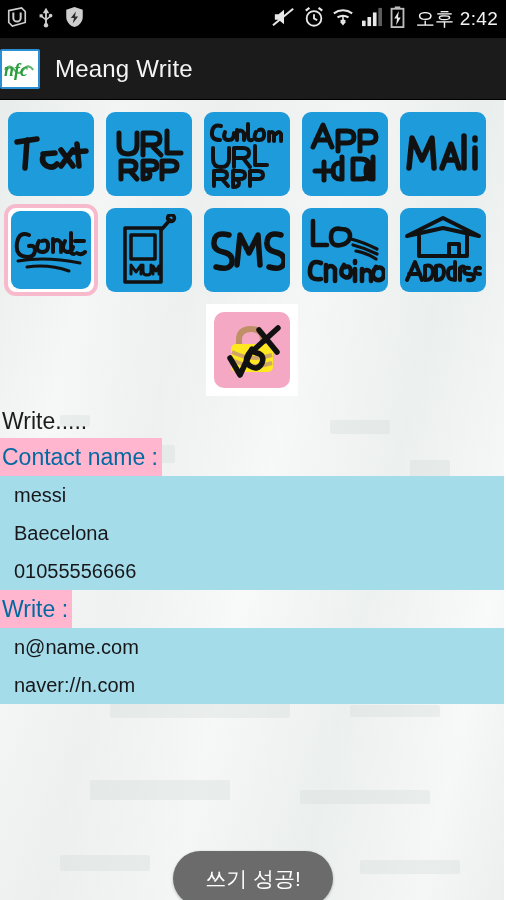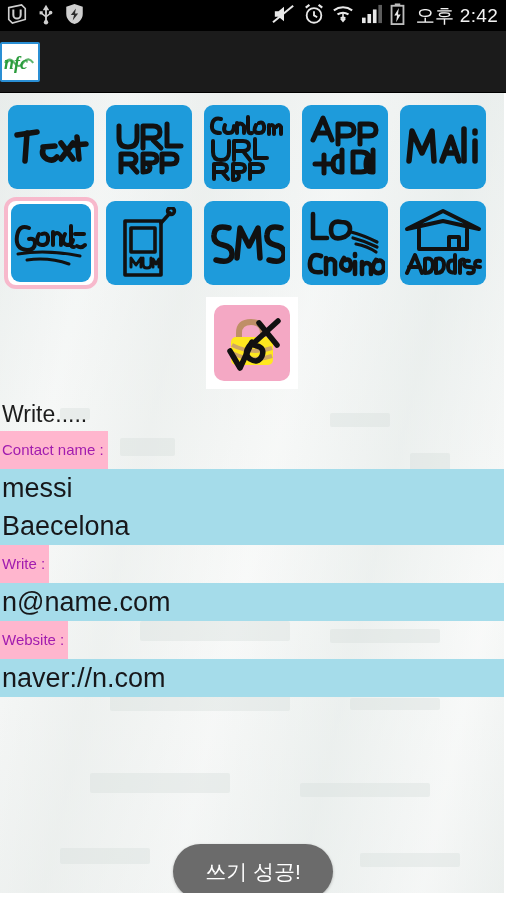--- a/index.html
+++ b/index.html
@@ -6,21 +6,21 @@
   html,body { width:506px; height:900px; }
   body {
     font-family:"Liberation Sans", sans-serif;
     background:#ffffff;
     overflow:hidden;
     position:relative;
   }
 
   
   .statusbar {
-    height:31px; width:506px;
+    height:38px; width:506px;
     background:#000000;
     display:flex; align-items:center;
     padding:0 8px 0 6px;
     position:relative;
   }
   .sb-left { display:flex; align-items:center; gap:9px; }
   .sb-right { margin-left:auto; display:flex; align-items:center; gap:7px; }
   .sb-ico { display:block; }
   .sb-time {
     color:#f2f2f2; font-size:19px; letter-spacing:0.3px;
@@ -107,34 +107,34 @@
     background:#f4a8c4;
     border-radius:10px;
     display:flex; align-items:center; justify-content:center;
   }
 
   
   .form { position:relative; z-index:2; margin-top:9px; }
   .row { height:38px; display:flex; align-items:center; }
   .row-label span {
     background:#ffb6ce;
-    color:#a21caf;
-    font-size:15px;
+    color:#0369a1;
+    font-size:23px;
     line-height:38px;
     height:38px;
     padding:0 4px 0 2px;
     white-space:nowrap;
     display:inline-block;
   }
   .row-value {
     background:#a5dcea;
     width:506px; height:38px;
-    color:#17171a; font-size:27px;
+    color:#17171a; font-size:20px;
     line-height:38px;
-    padding-left:2px;
+    padding-left:14px;
     white-space:nowrap;
   }
   .row-plain {
     height:33px; line-height:33px;
     font-size:23px; color:#1c1c1c;
     padding-left:2px;
   }
 
   
   .toast {
@@ -218,20 +218,21 @@
   </div>
 </div>
 
 <div class="actionbar">
   <div class="app-icon">
     <svg width="34" height="26" viewBox="0 0 36 26">
       <text x="1" y="20" font-family="'Liberation Serif', serif" font-size="19" font-style="italic" font-weight="bold" fill="#2a9c3c">nfc</text>
       <path d="M2 14 q5 -7 10 0 q5 7 10 -1 q5 -6 10 1" fill="none" stroke="#2a9c3c" stroke-width="2.2" opacity="0.75"></path>
     </svg>
   </div>
+  <div class="app-title">Meang Write</div>
 </div>
 
 <div class="content">
 
   <div class="paper-fleck" style="left:60px;  top:315px; width:30px;  height:12px;"></div>
   <div class="paper-fleck" style="left:120px; top:345px; width:55px;  height:18px;"></div>
   <div class="paper-fleck" style="left:330px; top:320px; width:60px;  height:14px;"></div>
   <div class="paper-fleck" style="left:410px; top:360px; width:40px;  height:22px;"></div>
   <div class="paper-fleck" style="left:200px; top:420px; width:90px;  height:16px;"></div>
   <div class="paper-fleck" style="left:320px; top:430px; width:120px; height:10px;"></div>
@@ -440,28 +441,26 @@
 
     <div class="row-plain">Write.....</div>
 
     <div class="row row-label">
       <span>Contact name :</span>
     </div>
     <div class="row-value">messi</div>
 
     <div class="row-value">Baecelona</div>
 
+    <div class="row-value">01055556666</div>
 
     <div class="row row-label">
       <span>Write :</span>
     </div>
     <div class="row-value">n@name.com</div>
 
-    <div class="row row-label">
-      <span>Website :</span>
-    </div>
     <div class="row-value">naver://n.com</div>
 
   </div>
 
   <div class="toast">쓰기 성공!</div>
 
 </div>
 
 </body></html>

